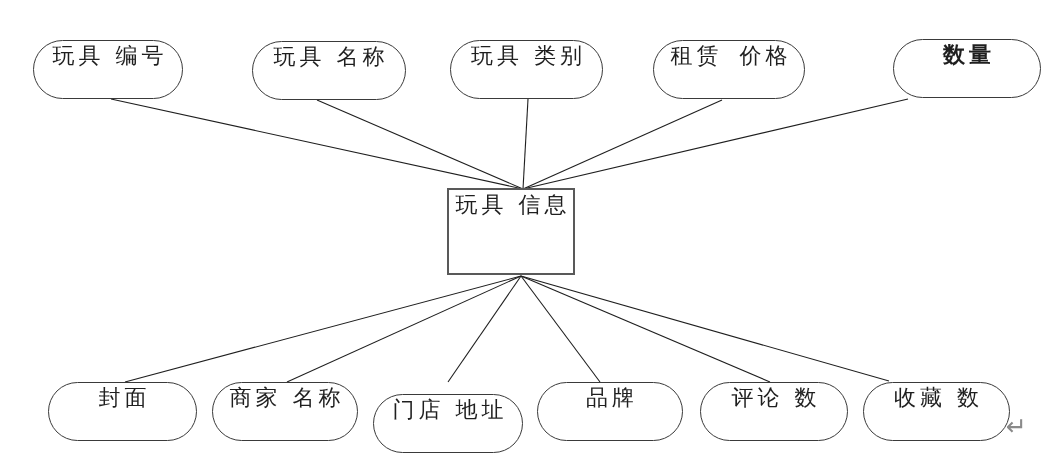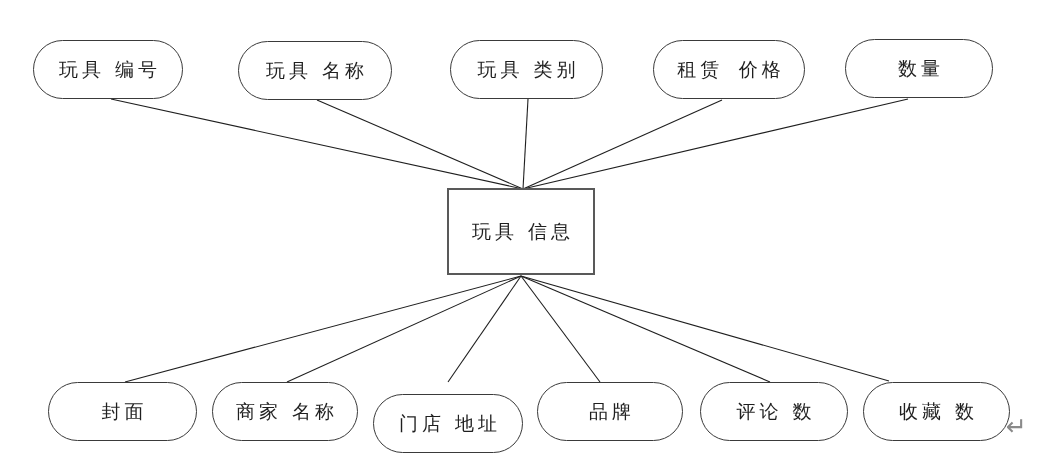--- a/index.html
+++ b/index.html
@@ -12,39 +12,39 @@
     font-family: "DejaVu Serif", "Liberation Serif", serif;
   }
   .edges {
     position: absolute;
     left: 0; top: 0;
     width: 1042px; height: 456px;
   }
   .node {
     position: absolute;
     display: flex;
-    align-items: center;
+    align-items: flex-start;
     justify-content: center;
     background: #ffffff;
     box-sizing: border-box;
     color: #1f1f1f;
-    font-size: 19px;
+    font-size: 22px;
     letter-spacing: 4px;
     white-space: nowrap;
   }
   .node .label { text-indent: 4px; }
   .attr {
     border: 1px solid #3a3a3a;
     border-radius: 30px;
     height: 59px;
   }
   .entity {
     border: 2px solid #595959;
     left: 447px; top: 188px;
-    width: 148px; height: 87px;
+    width: 128px; height: 87px;
   }
   .pmark {
     position: absolute;
     left: 1006px; top: 414px;
     font-size: 25px;
     color: #8a8a8a;
     font-family: "DejaVu Sans", "Liberation Sans", sans-serif;
     line-height: 1;
   }
 </style>
@@ -65,30 +65,30 @@
       <line x1="521" y1="276" x2="448" y2="382"></line>
       <line x1="521" y1="276" x2="600" y2="382"></line>
       <line x1="521" y1="276" x2="770" y2="382"></line>
       <line x1="521" y1="276" x2="889" y2="381"></line>
     </g>
   </svg>
 
   <div class="node attr" style="left:33px;  top:40px; width:150px;">
     <span class="label">玩具 编号</span>
   </div>
-  <div class="node attr" style="left:238px; top:41px; width:154px;">
+  <div class="node attr" style="left:252px; top:41px; width:154px;">
     <span class="label">玩具 名称</span>
   </div>
   <div class="node attr" style="left:450px; top:40px; width:153px;">
     <span class="label">玩具 类别</span>
   </div>
   <div class="node attr" style="left:653px; top:40px; width:152px;font-family:Liberation Mono, monospace;">
     <span class="label">租赁 价格</span>
   </div>
-  <div class="node attr" style="left:845px; top:39px; width:148px;">
+  <div class="node attr" style="left:893px; top:39px; width:148px;font-weight:bold;">
     <span class="label">数量</span>
   </div>
 
   <div class="node entity">
     <span class="label">玩具 信息</span>
   </div>
 
   <div class="node attr" style="left:48px;  top:382px; width:149px;">
     <span class="label">封面</span>
   </div>

